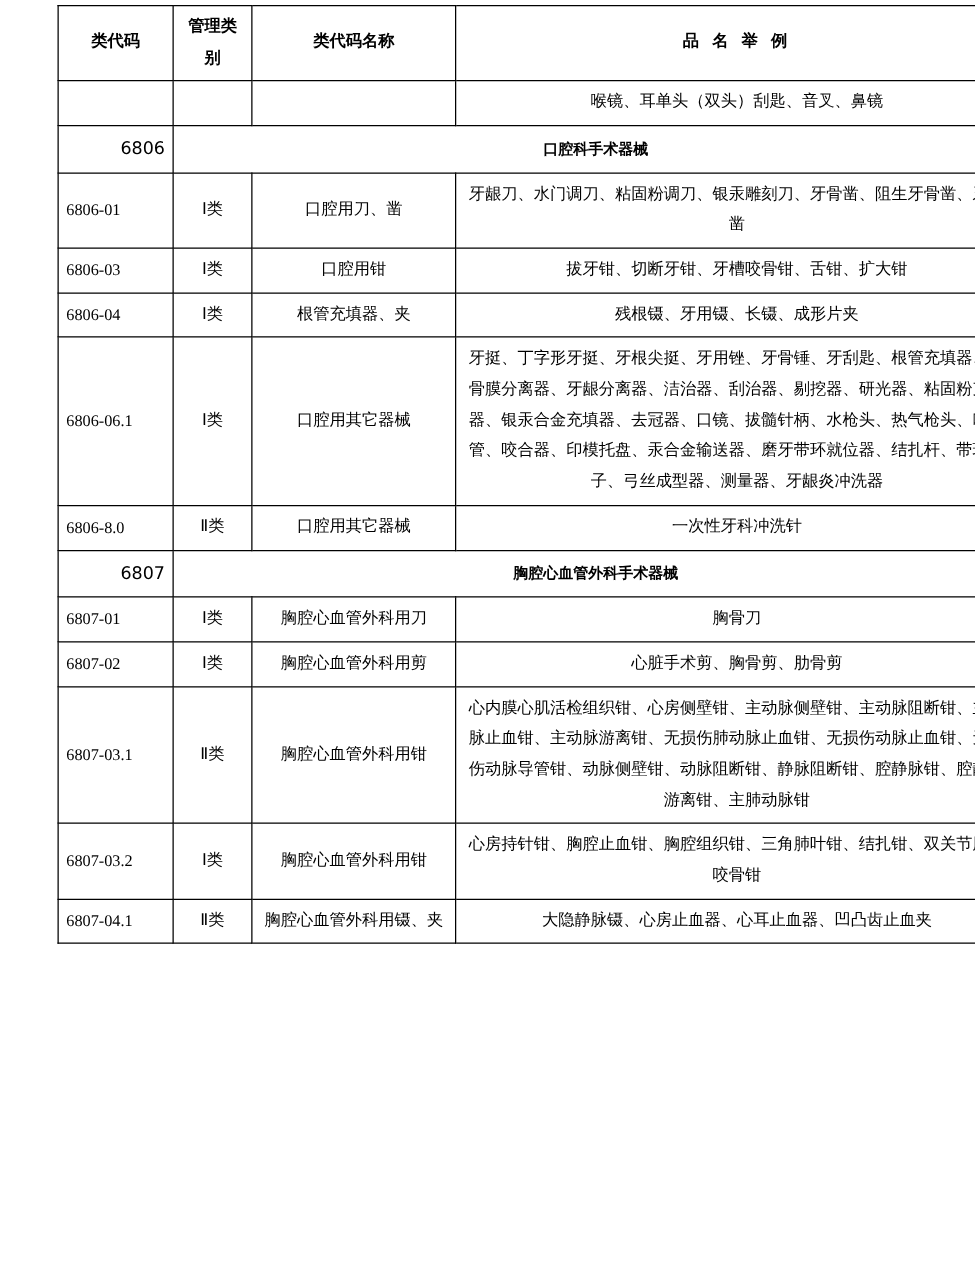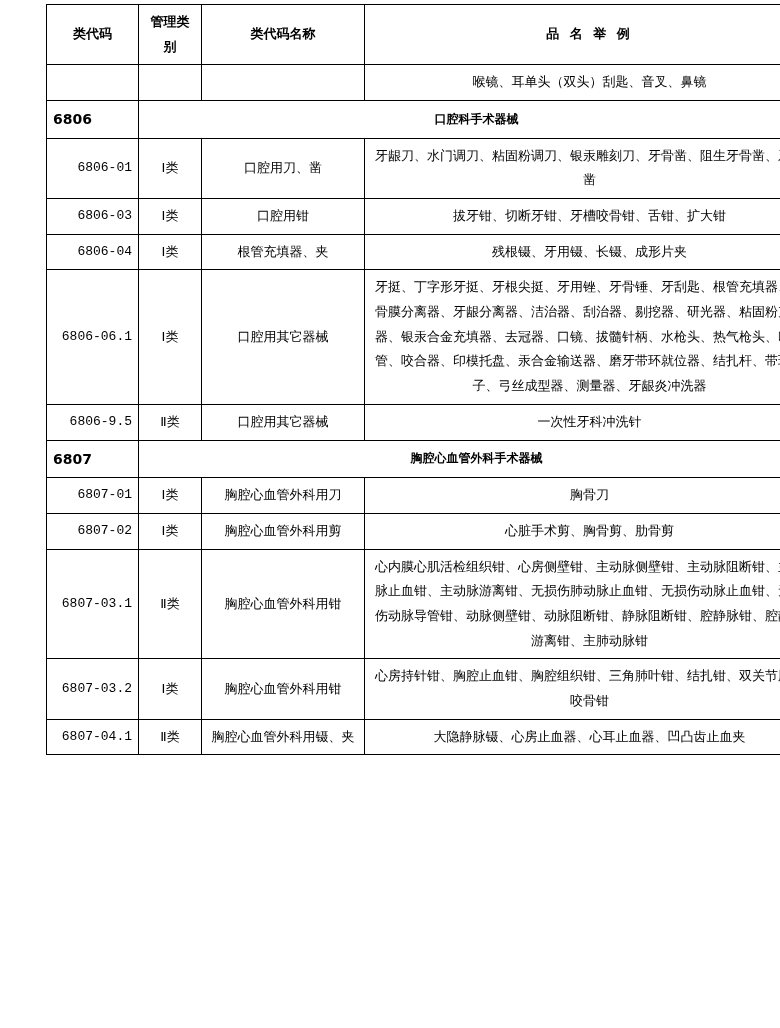--- a/index.html
+++ b/index.html
@@ -42,40 +42,40 @@
     text-align: center;
     font-weight: bold;
     font-size: 13.5px;
     line-height: 1.5;
     padding: 6px 4px;
   }
   th.examples-head {
     letter-spacing: 3px;
   }
   td.code {
-    text-align: right;
+    text-align: left;
     font-size: 13px;
-    font-family: Liberation Mono, monospace;
+    font-family: Liberation Serif, serif;
   }
   td.klass {
     text-align: center;
     font-size: 13px;
   }
   td.name {
     text-align: center;
     font-size: 13px;
   }
   td.examples {
     text-align: center;
     font-size: 13px;
   }
   td.empty { }
   tr.group td.group-code {
-    text-align: left;
-    font-weight: bold;
+    text-align: right;
+    font-weight: normal;
     font-size: 14px;
   }
   tr.group td.group-title {
     text-align: center;
     font-weight: bold;
     font-size: 12px;
   }
   .multi {
     line-height: 2.05;
   }
@@ -137,21 +137,21 @@
 
 
       <tr>
         <td class="code">6806-06.1</td>
         <td class="klass">Ⅰ类</td>
         <td class="name">口腔用其它器械</td>
         <td class="examples multi">牙挺、丁字形牙挺、牙根尖挺、牙用锉、牙骨锤、牙刮匙、根管充填器、牙骨膜分离器、牙龈分离器、洁治器、刮治器、剔挖器、研光器、粘固粉充填器、银汞合金充填器、去冠器、口镜、拔髓针柄、水枪头、热气枪头、吹火管、咬合器、印模托盘、汞合金输送器、磨牙带环就位器、结扎杆、带环推子、弓丝成型器、测量器、牙龈炎冲洗器</td>
       </tr>
 
       <tr>
-        <td class="code">6806-9.5</td>
+        <td class="code">6806-8.0</td>
         <td class="klass">Ⅱ类</td>
         <td class="name">口腔用其它器械</td>
         <td class="examples">一次性牙科冲洗针</td>
       </tr>
 
       <tr class="group">
         <td class="group-code">6807</td>
         <td class="group-title" colspan="3">胸腔心血管外科手术器械</td>
       </tr>
 

